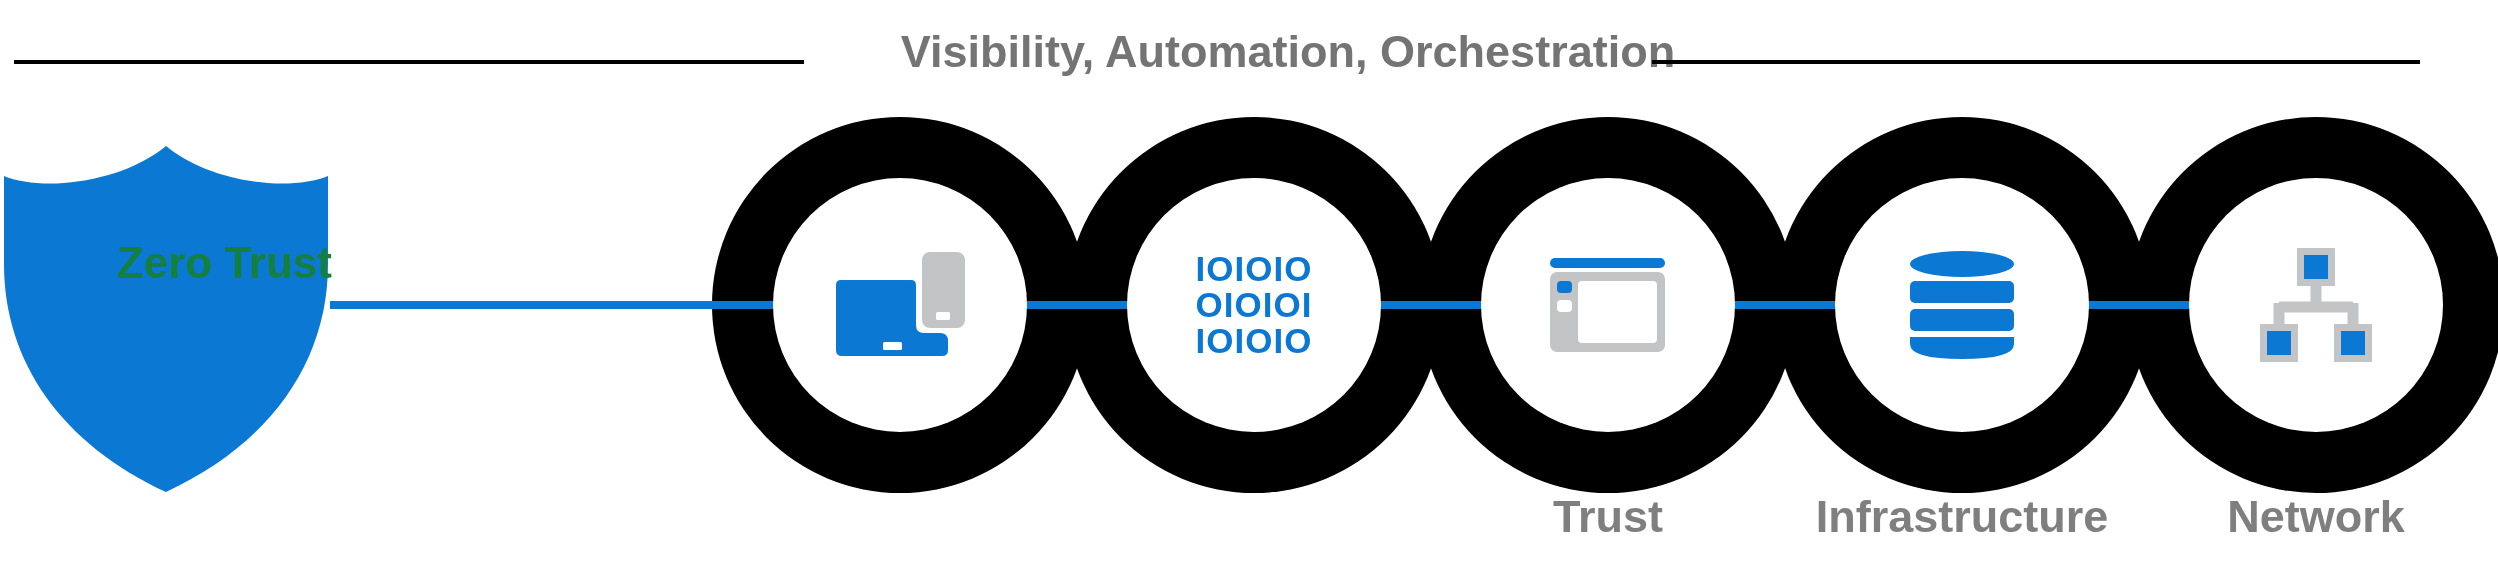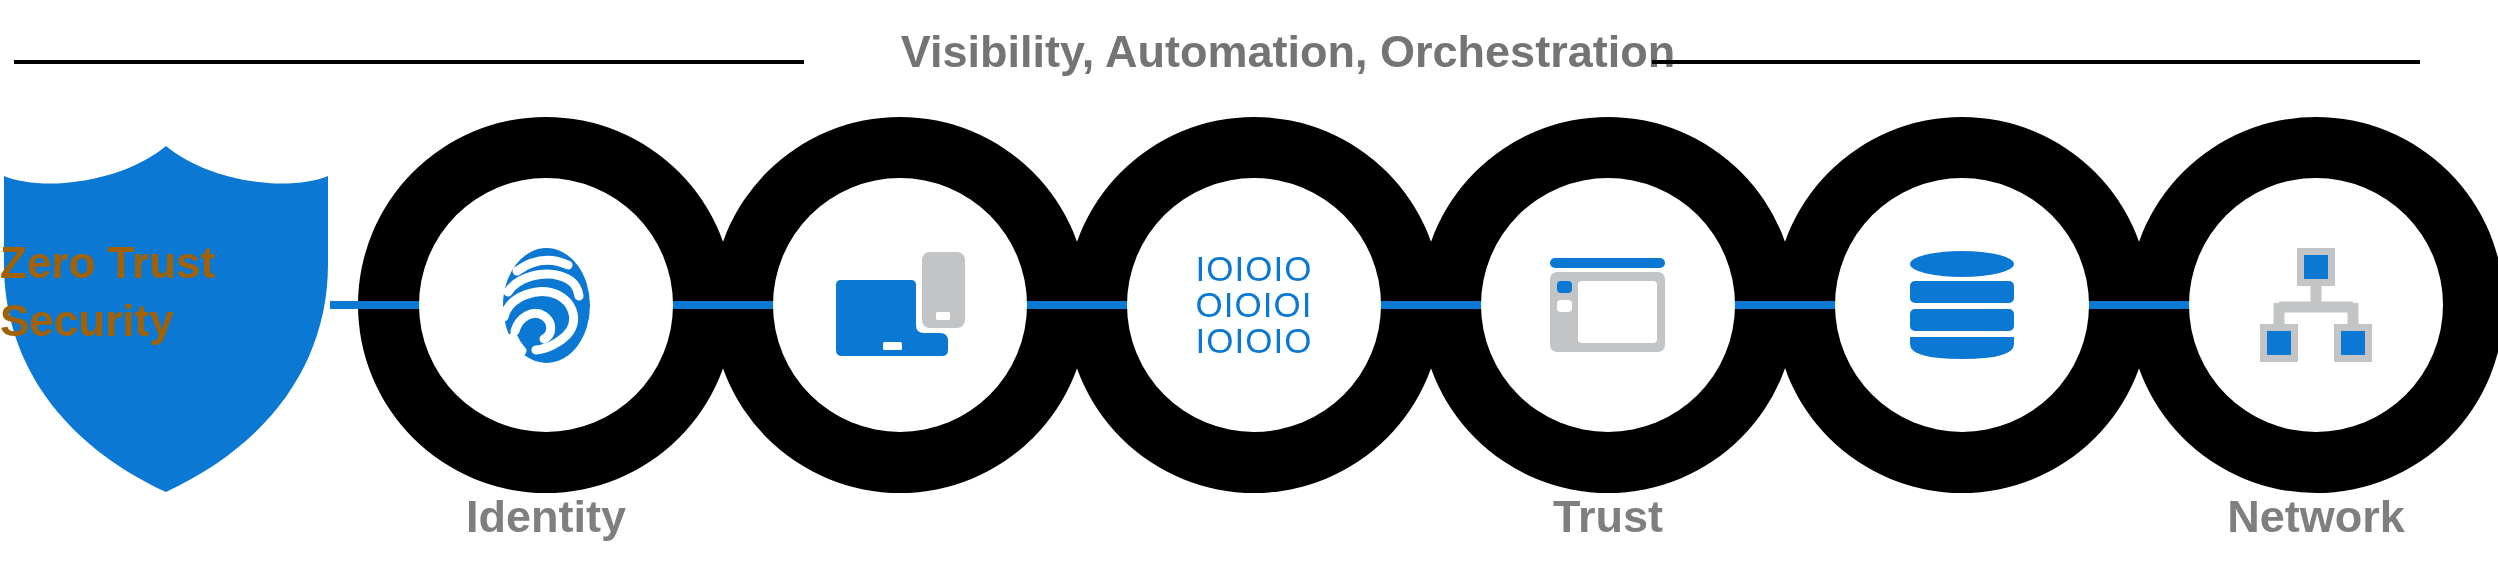--- a/index.html
+++ b/index.html
@@ -27,26 +27,26 @@
     position:absolute; left:330px; top:301px; width:1988px; height:8px;
     background:#0b78d4; z-index:2;
   }
   .node-label {
     position:absolute; top:374px; left:-60px; width:496px; text-align:center;
     font-size:45px; font-weight:700; color:#7f7f7f; z-index:5; white-space:nowrap;
   }
   
   .shield-wrap { position:absolute; left:0; top:146px; width:332px; height:346px; z-index:4; }
   .shield-text {
-    position:absolute; top:88px; left:0; width:100%; text-align:left;
-    color:#a16207; font-size:44px; font-weight:700; line-height:58px;
+    position:absolute; top:88px; left:0; width:100%; text-align:right;
+    color:#15803d; font-size:44px; font-weight:700; line-height:58px;
   }
   
   .binary {
-    color:#0b78d4; font-weight:400; font-size:35px; line-height:36px;
+    color:#0b78d4; font-weight:700; font-size:35px; line-height:36px;
     letter-spacing:1px; text-align:center; white-space:nowrap;
   }
 </style>
 </head>
 <body>
 
 <div class="canvas">
 
   <div class="divider divider-left"></div>
   <div class="diagram-title">Visibility, Automation, Orchestration</div>
@@ -55,40 +55,23 @@
   <div class="connector"></div>
 
   <div class="shield-wrap">
     <svg width="332" height="346" viewBox="0 0 332 346">
       <path fill="#0b78d4" d="M166,0 C142,20 104,34 64,37 C42,39 18,36 4,30 L4,118
         C4,216 62,298 166,346 C270,298 328,216 328,118 L328,30
         C314,36 290,39 268,37 C228,34 190,20 166,0 Z"></path>
     </svg>
     <div class="shield-text">
       <div>Zero Trust</div>
-      <div>Security</div>
     </div>
   </div>
 
-  <div class="node" style="left:358px">
-    <div class="ring"></div>
-    <div class="inner">
-      <svg width="115" height="135" viewBox="0 0 115 135">
-        <ellipse cx="57.5" cy="67.5" rx="43.5" ry="57.5" fill="#0b78d4"></ellipse>
-        <g fill="none" stroke="#ffffff" stroke-width="9" stroke-linecap="round">
-          <path d="M28,33 Q53,15 79,27"></path>
-          <path d="M19,54 C32,34 70,30 85,46 Q89,51 90,58"></path>
-          <path d="M15,79 C20,58 50,48 69,57 C83,64 89,80 81,93 C73,104 58,111 47,112"></path>
-          <path d="M26,93 C30,79 44,71 55,78 C64,84 64,96 55,101"></path>
-          <path d="M33,113 Q27,106 24,99"></path>
-        </g>
-      </svg>
-    </div>
-    <div class="node-label">Identity</div>
-  </div>
 
   <div class="node" style="left:712px">
     <div class="ring"></div>
     <div class="inner">
       <svg width="145" height="125" viewBox="0 0 145 125">
         <path fill="#0b78d4" d="M13,37 L83,37 Q88,37 88,42 L88,82 Q88,90 96,90 L112,90
           Q120,90 120,98 L120,107 Q120,113 114,113 L14,113 Q8,113 8,107 L8,42 Q8,37 13,37 Z"></path>
         <rect x="94" y="9" width="43" height="76" rx="8" fill="#c2c4c6"></rect>
         <rect x="108" y="69" width="14" height="8" rx="1.5" fill="#ffffff"></rect>
         <rect x="55" y="99" width="19" height="8" rx="1.5" fill="#ffffff"></rect>
@@ -126,20 +109,21 @@
     <div class="inner">
       <svg width="104" height="108" viewBox="0 0 104 108">
         <g fill="#0b78d4">
           <ellipse cx="52" cy="13" rx="52" ry="13"></ellipse>
           <rect x="0" y="30" width="104" height="22" rx="5"></rect>
           <rect x="0" y="58" width="104" height="22" rx="5"></rect>
           <path d="M0,86 h104 v7 q0,15 -52,15 q-52,0 -52,-15 z"></path>
         </g>
       </svg>
     </div>
+    <div class="node-label">Infrastructure</div>
   </div>
 
   <div class="node" style="left:2128px">
     <div class="ring"></div>
     <div class="inner">
       <svg width="112" height="114" viewBox="0 0 112 114">
         <path d="M56,19 V60 M19,59 H93 M19,55 V94 M93,55 V94" stroke="#c2c4c6" stroke-width="11" fill="none"></path>
         <rect x="37" y="0" width="38" height="38" fill="#c2c4c6"></rect>
         <rect x="44" y="7" width="24" height="24" fill="#0b78d4"></rect>
         <rect x="0" y="76" width="38" height="38" fill="#c2c4c6"></rect>

